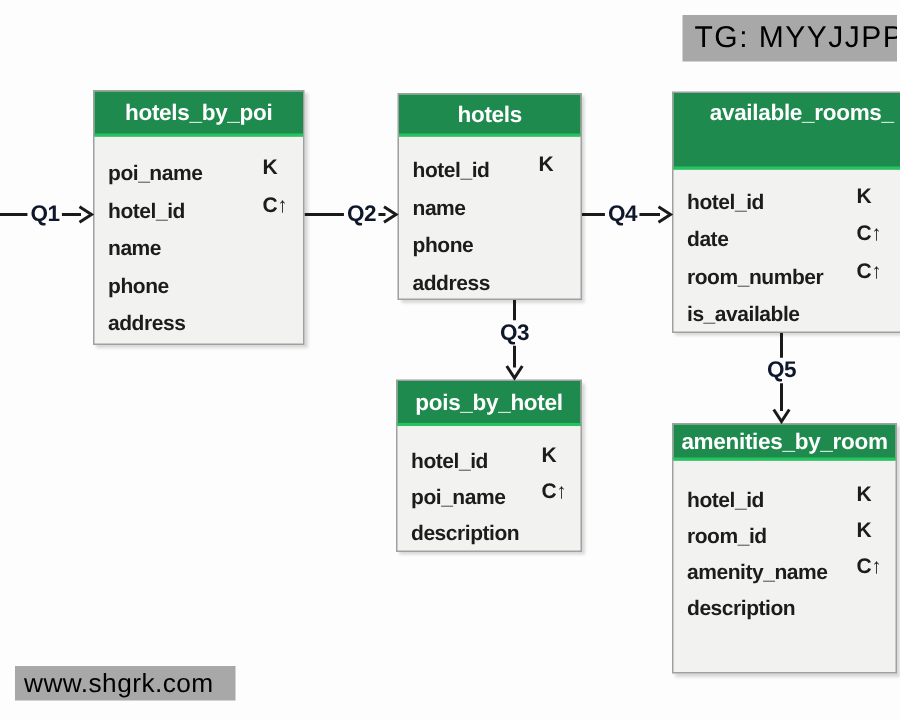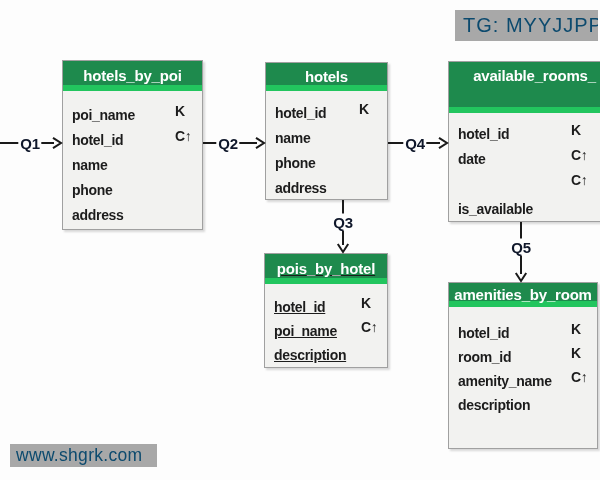--- a/index.html
+++ b/index.html
@@ -11,60 +11,60 @@
   .table{
     position:absolute;box-sizing:border-box;
     background:var(--table-body,#f2f2f0);
     border:1px solid var(--table-border,#a0a0a0);
     box-shadow:2px 2px 2px rgba(0,0,0,.15);
   }
   .thead{
     background:var(--header-green,#1e8a4d);
     color:#fff;font-weight:bold;font-size:15px;text-align:center;
     letter-spacing:-0.2px;
-    border-bottom:6px solid #22c55e;
+    border-bottom:2px solid #22c55e;
     box-sizing:border-box;
   }
   .tbody{position:relative;}
   .row{position:relative;padding-left:9px;display:flex;align-items:flex-end;
        font-size:14px;font-weight:bold;letter-spacing:-0.3px;}
   .fkey{position:absolute;top:50%;transform:translateY(-50%);font-weight:bold;}
   .t1{left:62px;top:60px;width:141px;height:170px;}
   .t1 .thead{height:30px;line-height:29px;}
   .t1 .tbody{padding-top:7px;} .t1 .row{height:25px;} .t1 .fkey{left:112px;}
   .t2{left:265px;top:62px;width:123px;height:138px;}
   .t2 .thead{height:28px;line-height:27px;}
   .t2 .tbody{padding-top:5px;} .t2 .row{height:25px;} .t2 .fkey{left:93px;}
   .t3{left:448px;top:61px;width:173px;height:161px;}
   .t3 .thead{height:51px;padding-top:2px;}
   .t3 .tline{display:block;line-height:23px;}
   .t3 .tbody{padding-top:4px;} .t3 .row{height:25px;} .t3 .fkey{left:122px;}
-  .t4{left:264px;top:253px;width:124px;height:115px;text-decoration:underline;}
+  .t4{left:264px;top:253px;width:124px;height:115px;}
   .t4 .thead{height:30px;line-height:29px;}
   .t4 .tbody{padding-top:7px;} .t4 .row{height:24px;} .t4 .fkey{left:96px;}
   .t5{left:448px;top:282px;width:150px;height:167px;}
   .t5 .thead{height:24px;line-height:23px;}
   .t5 .tbody{padding-top:10px;} .t5 .row{height:24px;} .t5 .fkey{left:122px;}
   
   .arrow{position:absolute;}
   .arrow svg{display:block;}
   .qlabel{
     position:absolute;background:#fdfdfd;padding:0 2px;
     font-size:15px;font-weight:bold;letter-spacing:-0.3px;color:#0f172a;
     transform:translate(-50%,-50%);white-space:nowrap;
   }
   .qa1{left:0;top:135px;}    .qa1 .qlabel{left:30px;top:8px;}
-  .qa2{left:203px;top:135px;}.qa2 .qlabel{left:25px;top:8px;}
+  .qa2{left:203px;top:135px;}.qa2 .qlabel{left:38px;top:8px;}
   .qa4{left:388px;top:135px;}.qa4 .qlabel{left:27px;top:8px;}
   .qa3{left:319px;top:200px;margin-left:16px;}.qa3 .qlabel{left:8px;top:22px;}
   .qa5{left:513px;top:222px;}.qa5 .qlabel{left:8px;top:25px;}
   
   .overlay{
     position:absolute;box-sizing:border-box;background:var(--overlay-gray,#a8a8a8);
-    color:#0c4a6e;overflow:hidden;white-space:nowrap;
+    color:#000000;overflow:hidden;white-space:nowrap;
   }
   .tg{left:455px;top:10px;width:143px;height:31px;line-height:31px;
       font-size:20px;padding-left:8px;letter-spacing:1px;}
   .wm{left:10px;top:444px;width:147px;height:23px;line-height:23px;
       font-size:17.5px;padding-left:6px;letter-spacing:.3px;}
 </style>
 </head>
 <body>
 
 <div class="canvas">
@@ -120,20 +120,21 @@
     <div class="tbody">
       <div class="row">
         <span>hotel_id</span>
         <span class="fkey">K</span>
       </div>
       <div class="row">
         <span>date</span>
         <span class="fkey">C↑</span>
       </div>
       <div class="row">
+        <span>room_number</span>
         <span class="fkey">C↑</span>
       </div>
       <div class="row">
         <span>is_available</span>
       </div>
     </div>
   </div>
 
   <div class="table t4">
     <div class="thead">pois_by_hotel</div>

